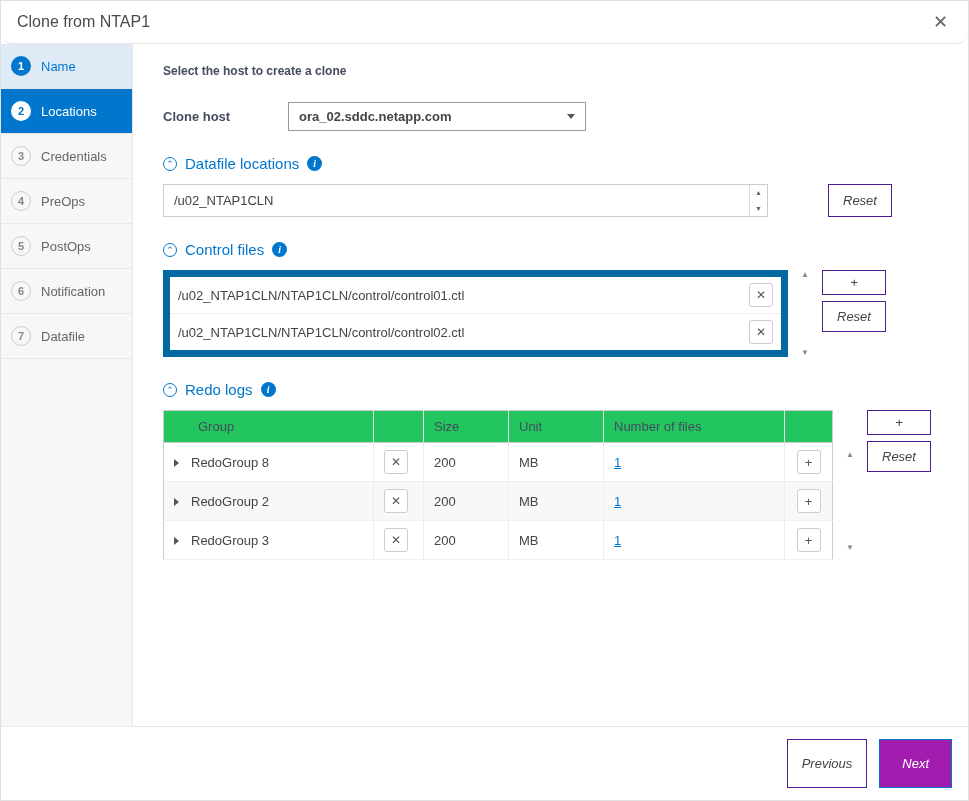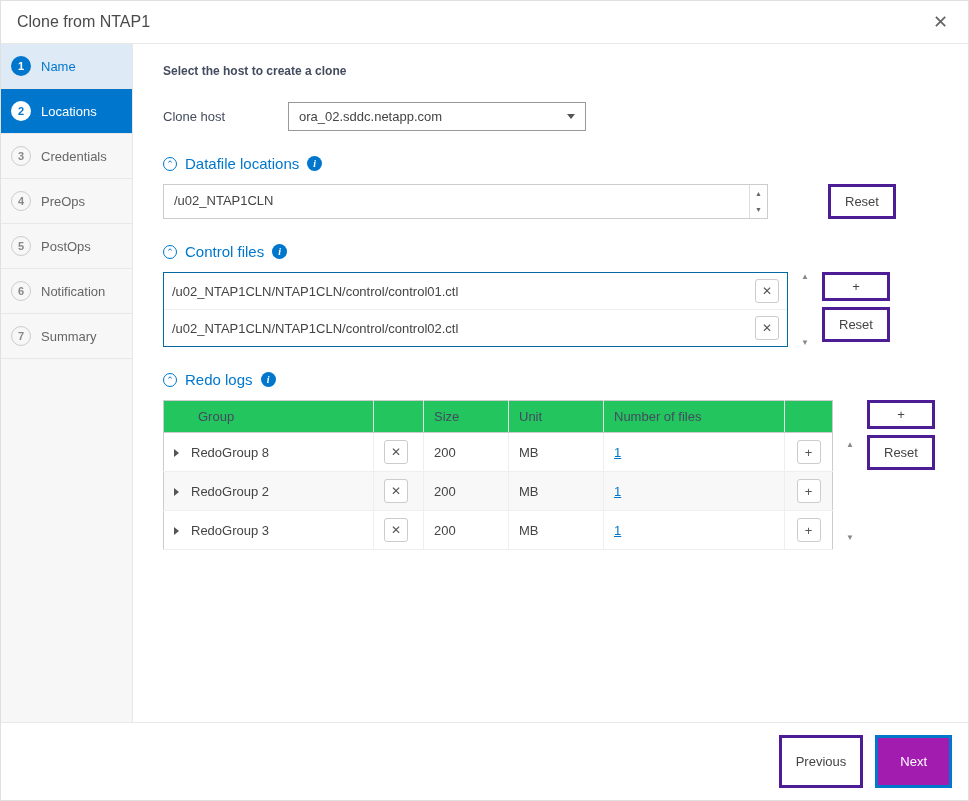--- a/index.html
+++ b/index.html
@@ -20,20 +20,21 @@
       flex-direction: column;
       border: 1px solid #e0e0e0;
     }
     .modal-header {
       display: flex;
       justify-content: space-between;
       align-items: center;
       padding: 12px 16px;
       border-bottom: 1px solid #e8e8e8;
       height: 43px;
+      border-radius: 11px;
     }
     .modal-title {
       font-size: 16px;
       font-weight: 400;
       color: #4a4a4a;
     }
     .close-icon {
       cursor: pointer;
       color: #666;
       font-size: 18px;
@@ -100,20 +101,21 @@
     .page-heading {
       font-size: 12px;
       font-weight: 600;
       color: #434c5e;
       margin-bottom: 24px;
     }
     .form-row {
       display: flex;
       align-items: center;
       margin-bottom: 24px;
+      font-weight: bold;
     }
     .form-label {
       width: 125px;
       color: #434c5e;
       font-size: 13px;
     }
     .select-box {
       border: 1px solid #999;
       padding: 6px 10px;
       width: 298px;
@@ -192,47 +194,48 @@
     .spinner-btn {
       flex: 1;
       display: flex;
       align-items: center;
       justify-content: center;
       font-size: 7px;
       color: #666;
       cursor: pointer;
     }
     .btn {
-      border: 3px solid #4c1d95;
+      border: 1px solid #4c1d95;
       background: #fff;
       padding: 7px 14px;
       cursor: pointer;
       font-size: 13px;
       color: #444;
+      font-style: italic;
     }
     .btn-primary {
       background: #a21caf;
       color: #fff;
       border-color: #0077cc;
       padding: 16px 22px;
     }
     .btn-small {
       padding: 4px 8px;
       min-width: 28px;
       text-align: center;
     }
     .control-files-row {
       display: flex;
       align-items: flex-start;
       gap: 8px;
       margin-bottom: 24px;
     }
     .control-files-list {
       flex: 1;
-      border: 1px solid #0369a1;
+      border: 7px solid #0369a1;
       max-width: 625px;
     }
     .control-file-item {
       display: flex;
       align-items: center;
       padding: 6px 8px;
       font-size: 13px;
       color: #444;
     }
     .control-file-item:not(:last-child) {
@@ -391,21 +394,21 @@
       <div class="sidebar-item">
         <div class="step-circle">5</div>
         <span>PostOps</span>
       </div>
       <div class="sidebar-item">
         <div class="step-circle">6</div>
         <span>Notification</span>
       </div>
       <div class="sidebar-item">
         <div class="step-circle">7</div>
-        <span>Summary</span>
+        <span>Datafile</span>
       </div>
     </div>
 
     <div class="content">
       <div class="page-heading">Select the host to create a clone</div>
 
       <div class="form-row">
         <div class="form-label">Clone host</div>
         <div class="select-box">
           <span>ora_02.sddc.netapp.com</span>

